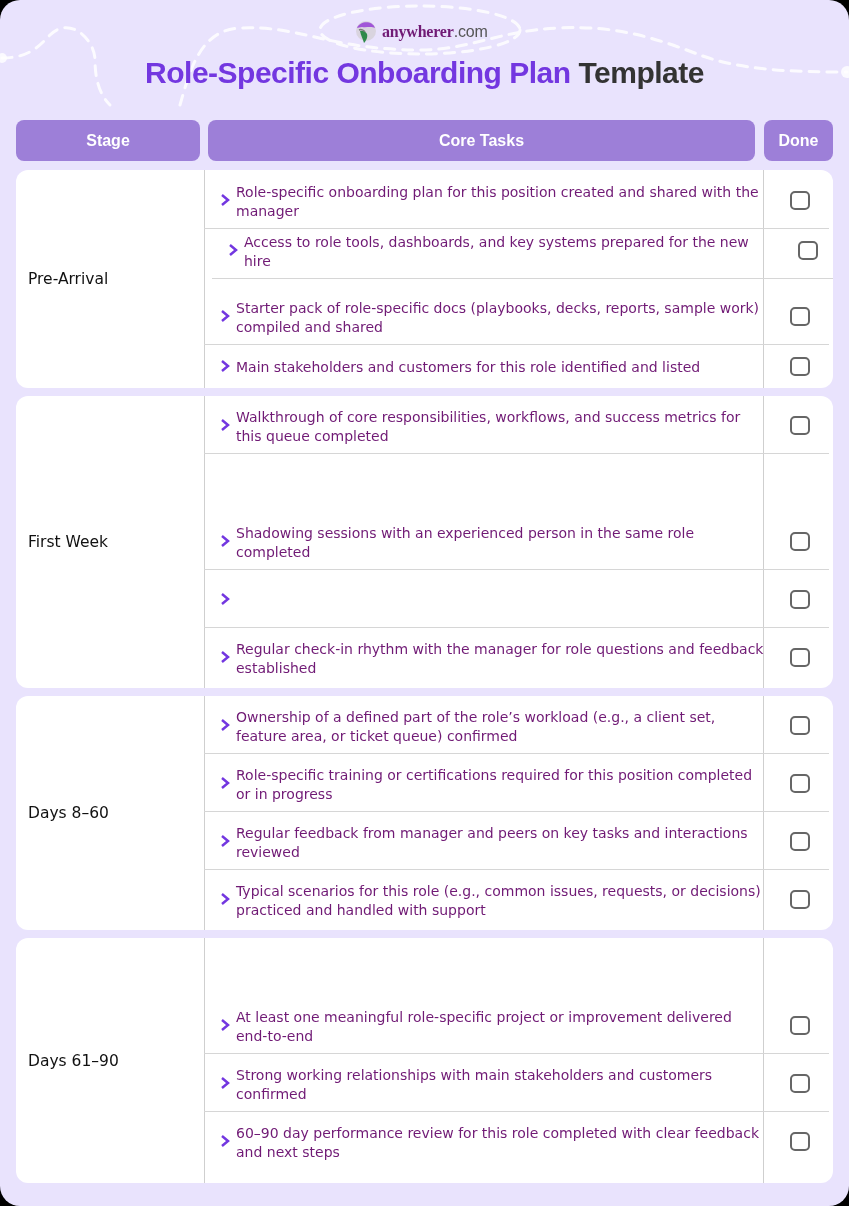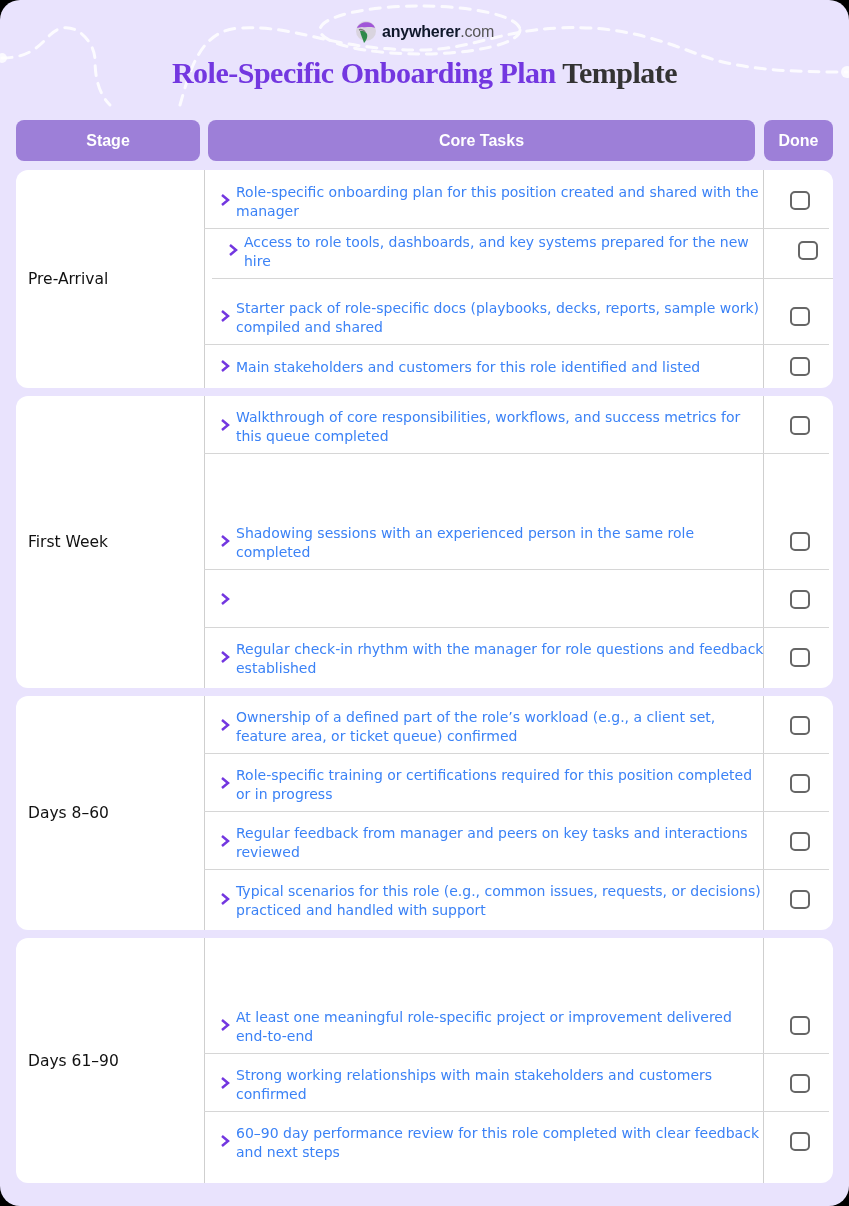--- a/index.html
+++ b/index.html
@@ -8,24 +8,24 @@
     position: absolute; left: 0; top: 0; width: 849px; height: 1206px;
     background: #e9e3fd; border-radius: 20px; overflow: hidden;
     font-family: "DejaVu Sans", sans-serif;
   }
   .deco { position: absolute; left: 0; top: 0; width: 849px; height: 110px; pointer-events: none; }
   .logo {
     position: absolute; left: 354px; top: 18px; height: 28px;
     display: flex; align-items: center; gap: 4px;
   }
   .logo-text { font-family: "Liberation Sans", sans-serif; font-size: 16px; color: #555; letter-spacing: -0.2px; }
-  .logo-text b { font-weight: 700; color: #0f172a; }
+  .logo-text b { font-weight: 700; color: #701a75; font-family: Liberation Serif, serif; }
   .title {
     position: absolute; left: 0; width: 849px; top: 56px; text-align: center;
-    font-family: Liberation Serif, serif; font-weight: 700; font-size: 30px; letter-spacing: -0.5px;
+    font-family: Liberation Sans, sans-serif; font-weight: 700; font-size: 30px; letter-spacing: -0.5px;
   }
   .title .accent { color: #7337e0; }
   .title .rest { color: #333; }
   .hdr {
     position: absolute; top: 120px; height: 41px; background: #9d7fd8; border-radius: 8px;
     color: #fff; font-family: "Liberation Sans", sans-serif; font-weight: 700; font-size: 16px;
     display: flex; align-items: center; justify-content: center;
   }
   .hdr-stage { left: 16px; width: 184px; }
   .hdr-tasks { left: 208px; width: 547px; }
@@ -38,21 +38,21 @@
     font-size: 15.5px; color: #111;
   }
   .vline1 { position: absolute; left: 188px; top: 0; bottom: 0; width: 1px; background: #cfcfcf; }
   .vline2 { position: absolute; left: 747px; top: 0; bottom: 0; width: 1px; background: #cfcfcf; }
   .row {
     position: absolute; left: 188px; width: 625px;
   }
   .row .sep { position: absolute; left: 0; right: 0; bottom: 0; height: 1px; background: #d6d6d6; }
   .chev { position: absolute; left: 16px; width: 10px; height: 12px; }
   .task-text {
-    position: absolute; left: 32px; width: 530px; font-size: 14px; line-height: 19px; color: #3b82f6;
+    position: absolute; left: 32px; width: 530px; font-size: 14px; line-height: 19px; color: #701a75;
   }
   .cb {
     position: absolute; left: 586px; width: 20px; height: 19px; border: 2px solid #666; border-radius: 5px; background: #fff;
   }
 </style>
 </head>
 <body>
 
 <div class="page">
   <svg class="deco" viewBox="0 0 849 110">

